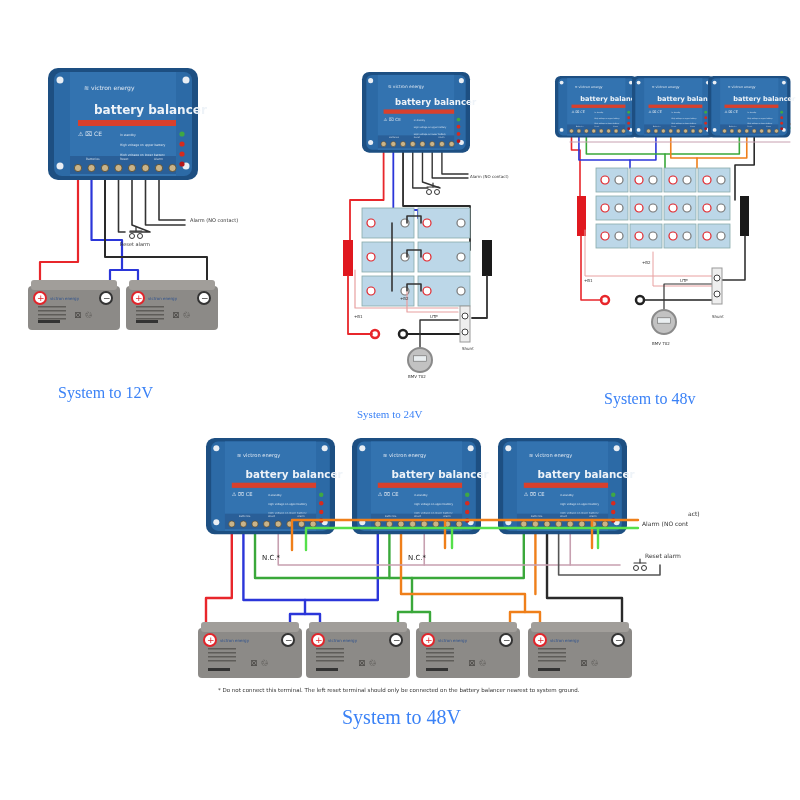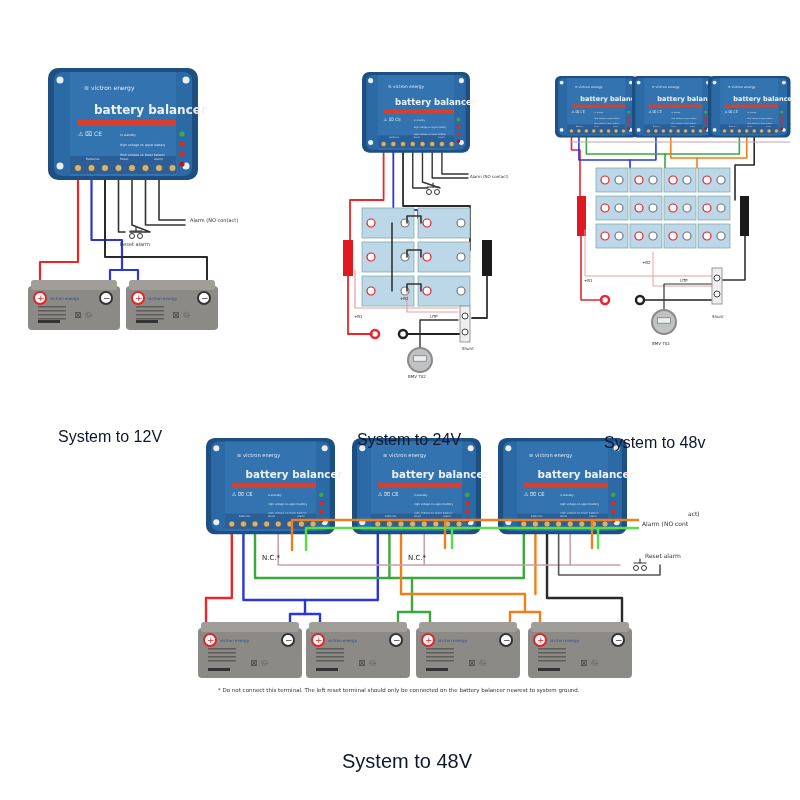--- a/index.html
+++ b/index.html
@@ -1,18 +1,18 @@
 <!DOCTYPE html>
 <html><head>
 <meta charset="utf-8">
 <style>
   html, body { margin:0; padding:0; background:#ffffff; }
   body { width:800px; height:800px; position:relative; overflow:hidden; font-family:"Liberation Sans", sans-serif; }
   svg { position:absolute; left:0; top:0; }
-  .caption { position:absolute; font-family:Liberation Sans, sans-serif; color:#0f172a; white-space:nowrap;margin-top:44px; }
+  .caption { position:absolute; font-family:Liberation Serif, serif; color:#3b82f6; white-space:nowrap; }
   .footnote { position:absolute; font-family:"DejaVu Sans", sans-serif; color:#333; font-size:5.5px; white-space:nowrap; }
 </style>
 </head>
 <body>
 
 <svg id="canvas" width="800" height="800" viewBox="0 0 800 800">
     <path d="M78 168 L78 262 L40 262 L40 282" stroke="#e8262b" stroke-width="2.2" fill="none" stroke-linejoin="round" stroke-linecap="round"></path>
     <path d="M91.5 168 L91.5 240 L122 240 L122 270 L110 270 L110 282" stroke="#2b36d9" stroke-width="2.2" fill="none" stroke-linejoin="round" stroke-linecap="round"></path>
     <path d="M122 270 L138 270 L138 282" stroke="#2b36d9" stroke-width="2.2" fill="none" stroke-linejoin="round" stroke-linecap="round"></path>
     <path d="M105 168 L105 257 L207 257 L207 282" stroke="#2a2a2a" stroke-width="2" fill="none" stroke-linejoin="round" stroke-linecap="round"></path>
@@ -564,16 +564,16 @@
       <rect x="10" y="26" width="28" height="1.5" fill="#5e5c59"></rect>
       <rect x="10" y="30" width="28" height="1.5" fill="#5e5c59"></rect>
       <rect x="10" y="34" width="28" height="1.5" fill="#5e5c59"></rect>
       <rect x="10" y="38" width="28" height="1.5" fill="#5e5c59"></rect>
       <text x="52" y="44" font-size="9" fill="#4a4845" font-family="DejaVu Sans, sans-serif">⊠ ♲</text>
       <rect x="10" y="46" width="22" height="3" fill="#333"></rect>
     </g>
   </svg>
 
 <div class="caption" style="left:58px; top:384px; font-size:16px;">System to 12V</div>
-<div class="caption" style="left:357px; top:387px; font-size:16px;">System to 24V</div>
+<div class="caption" style="left:357px; top:408px; font-size:11px;">System to 24V</div>
 <div class="caption" style="left:604px; top:390px; font-size:16px;">System to 48v</div>
 <div class="footnote" style="left:218px; top:687px;">* Do not connect this terminal. The left reset terminal should only be connected on the battery balancer nearest to system ground.</div>
 <div class="caption" style="left:342px; top:706px; font-size:20px;">System to 48V</div>
 
 </body></html>

